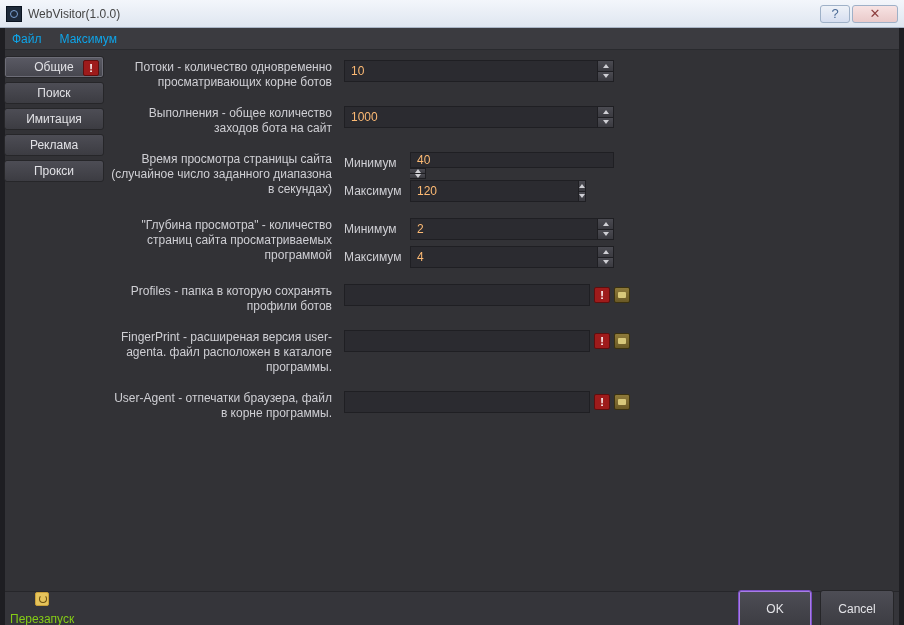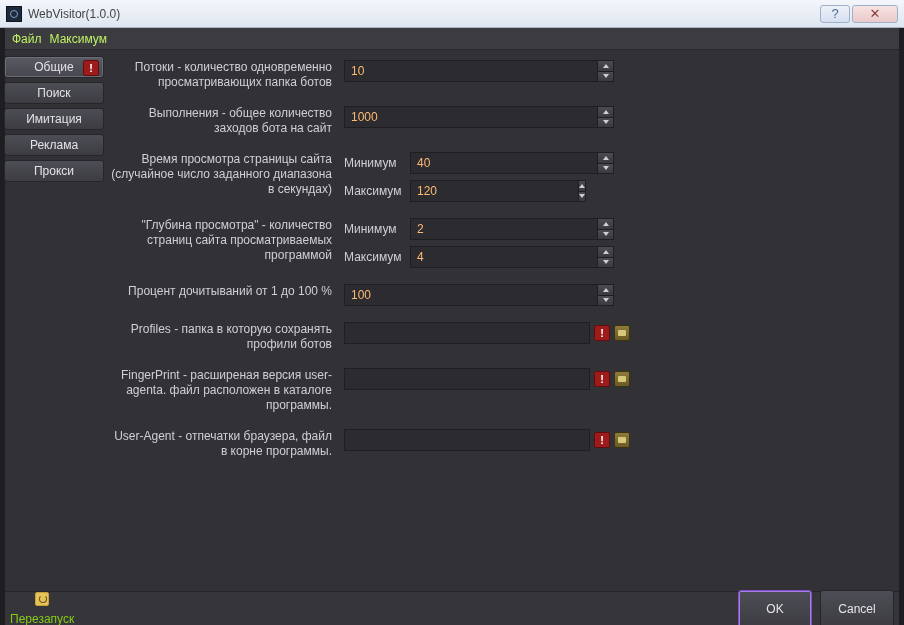--- a/index.html
+++ b/index.html
@@ -51,22 +51,22 @@
   .win-btn.close{ width:46px; background:linear-gradient(#f7e3e3,#eacaca); color:#8d3f3f;}
 
   
   .menubar {
     height: 22px;
     background: #3b3b40;
     border-bottom: 1px solid #292a2e;
     display: flex;
     align-items: center;
     padding: 0 8px;
-    gap: 0;
-    color: #bef264;
+    gap: 10px;
+    color: #0ea5e9;
     font-size: 12px;
   }
   .menubar span{ padding:2px 4px; }
 
   
   .main {
     display: flex;
     height: calc(100% - 28px - 22px - 34px);
     background: #323236;
   }
@@ -281,21 +281,21 @@
       <span>Реклама</span>
     </div>
     <div class="side-btn">
       <span>Прокси</span>
     </div>
   </div>
 
   <div class="form-area">
 
     <div class="row">
-      <div class="lbl">Потоки - количество одновременно просматривающих папка ботов</div>
+      <div class="lbl">Потоки - количество одновременно просматривающих корне ботов</div>
       <div class="ctrls">
         <div class="spin">
           <input class="spin-input" value="10" style="">
           <div class="spin-btns">
             <div class="spin-up">
                 <div class="caret-up"></div>
               </div>
             <div class="spin-down">
                 <div class="caret-down"></div>
               </div>
@@ -319,21 +319,21 @@
           </div>
         </div>
       </div>
     </div>
 
     <div class="row">
       <div class="lbl">Время просмотра страницы сайта (случайное число заданного диапазона в секундах)</div>
       <div class="ctrls">
         <div class="minmax">
           <div class="mmlabel">Минимум</div>
-          <div class="spin" style="width:204px;">
+          <div class="spin" style="width:204px;flex-direction:column;">
             <input class="spin-input" value="40" style="">
             <div class="spin-btns">
               <div class="spin-up">
                   <div class="caret-up"></div>
                 </div>
               <div class="spin-down">
                   <div class="caret-down"></div>
                 </div>
             </div>
           </div>
@@ -382,36 +382,20 @@
                 </div>
               <div class="spin-down">
                   <div class="caret-down"></div>
                 </div>
             </div>
           </div>
         </div>
       </div>
     </div>
 
-    <div class="row">
-      <div class="lbl">Процент дочитываний  от 1 до 100 %</div>
-      <div class="ctrls">
-        <div class="spin">
-          <input class="spin-input" value="100" style="">
-          <div class="spin-btns">
-            <div class="spin-up">
-                <div class="caret-up"></div>
-              </div>
-            <div class="spin-down">
-                <div class="caret-down"></div>
-              </div>
-          </div>
-        </div>
-      </div>
-    </div>
 
     <div class="row">
       <div class="lbl">Profiles - папка в которую сохранять профили ботов</div>
       <div class="ctrls">
         <div class="path-row">
           <input class="text-input" value="" style="">
           <div class="warn-badge">!</div>
           <div class="browse-btn"></div>
         </div>
       </div>

